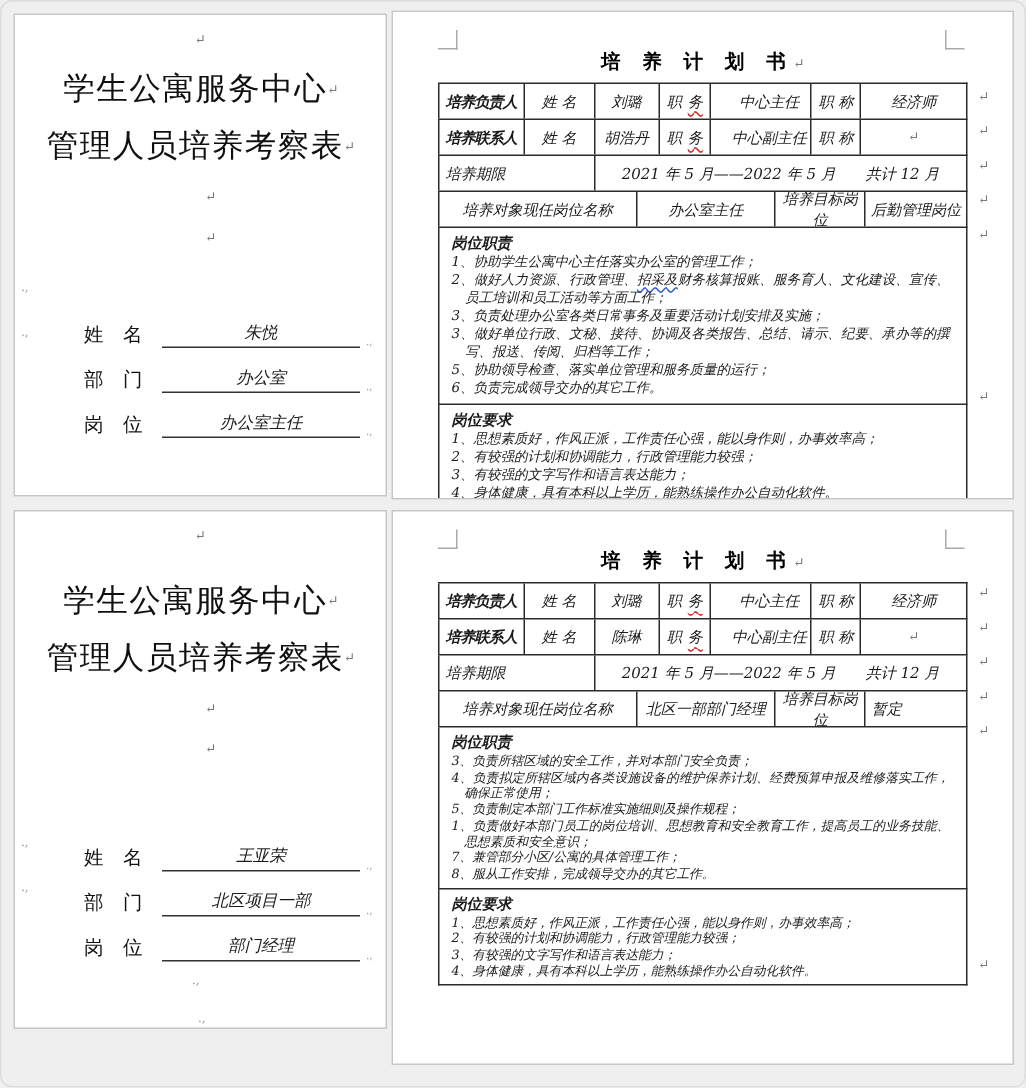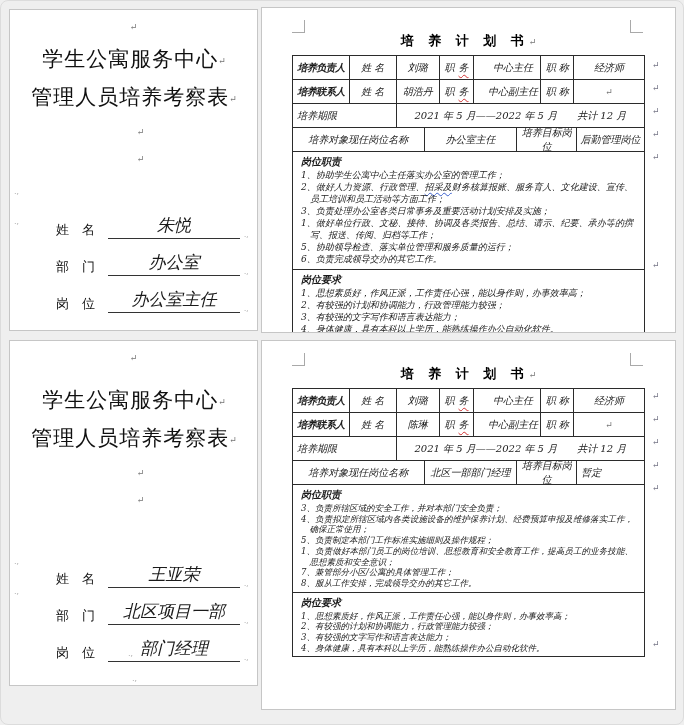--- a/index.html
+++ b/index.html
@@ -16,21 +16,21 @@
   .cover .mark-top{text-align:center;padding-top:12px;height:13px;}
   .cover h1{font-size:21px;font-weight:500;letter-spacing:1px;margin:10px 12px 0 14px;text-align:center;color:#101010;white-space:nowrap;}
   .cover h1 .mark{font-size:9px;vertical-align:middle;}
   .cover--b h1.first{margin-top:20px;}
   .mark-mid{text-align:center;margin:16px 0 0 14px;color:#777;font-size:9px;height:11px;}
   .dotl{position:absolute;font-size:8px;color:#999;}
   .fields{position:absolute;left:46px;top:204px;}
   .cover--b .fields{top:222px;}
   .field{display:flex;align-items:flex-end;margin-bottom:12px;font-size:13px;}
   .flabel{width:47px;flex:none;color:#111;}
-  .fvalue{width:132px;flex:none;margin-left:5px;border-bottom:1px solid #333;text-align:center;font-size:17px;font-style:italic;padding-bottom:1px;min-height:16px;}
+  .fvalue{width:132px;flex:none;margin-left:5px;border-bottom:1px solid #333;text-align:center;font-size:11px;font-style:italic;padding-bottom:1px;min-height:16px;}
   .endm{margin-left:4px;font-size:7px;color:#999;}
 
   
   .corner{position:absolute;width:12px;height:12px;border:0 solid #a9a9a9;}
   .ctl{left:30px;top:12px;border-right-width:1px;border-bottom-width:1px;}
   .ctr{left:368px;top:12px;border-left-width:1px;border-bottom-width:1px;}
   .ptitle{margin:24px 0 5px 30px;width:353px;text-align:center;font-weight:bold;font-size:13px;letter-spacing:5px;color:#000;white-space:nowrap;}
   .ptitle .mark{letter-spacing:0;font-weight:normal;}
   .ptable{margin-left:30px;width:353px;}
   .t-row{display:flex;border-bottom:1px solid #2b2b2b;border-right:1px solid #2b2b2b;box-sizing:border-box;}
@@ -121,21 +121,21 @@
         <div class="c small w41">培养对象现任岗位名称</div>
         <div class="c w42">办公室主任</div>
         <div class="c small w43">培养目标岗位</div>
         <div class="c w44">后勤管理岗位</div>
       </div>
       <div class="dblock">
         <div class="dhead">岗位职责</div>
         <div class="ditem">1、协助学生公寓中心主任落实办公室的管理工作；</div>
         <div class="ditem"><span>2、做好人力资源、行政管理、</span><span class="sp-b">招采及</span><span>财务核算报账、服务育人、文化建设、宣传、员工培训和员工活动等方面工作；</span></div>
         <div class="ditem">3、负责处理办公室各类日常事务及重要活动计划安排及实施；</div>
-        <div class="ditem">1、做好单位行政、文秘、接待、协调及各类报告、总结、请示、纪要、承办等的撰写、报送、传阅、归档等工作；</div>
+        <div class="ditem">3、做好单位行政、文秘、接待、协调及各类报告、总结、请示、纪要、承办等的撰写、报送、传阅、归档等工作；</div>
         <div class="ditem">5、协助领导检查、落实单位管理和服务质量的运行；</div>
         <div class="ditem">6、负责完成领导交办的其它工作。</div>
       </div>
       <div class="dblock">
         <div class="dhead">岗位要求</div>
         <div class="ditem">1、思想素质好，作风正派，工作责任心强，能以身作则，办事效率高；</div>
         <div class="ditem">2、有较强的计划和协调能力，行政管理能力较强；</div>
         <div class="ditem">3、有较强的文字写作和语言表达能力；</div>
         <div class="ditem">4、身体健康，具有本科以上学历，能熟练操作办公自动化软件。</div>
       </div>

